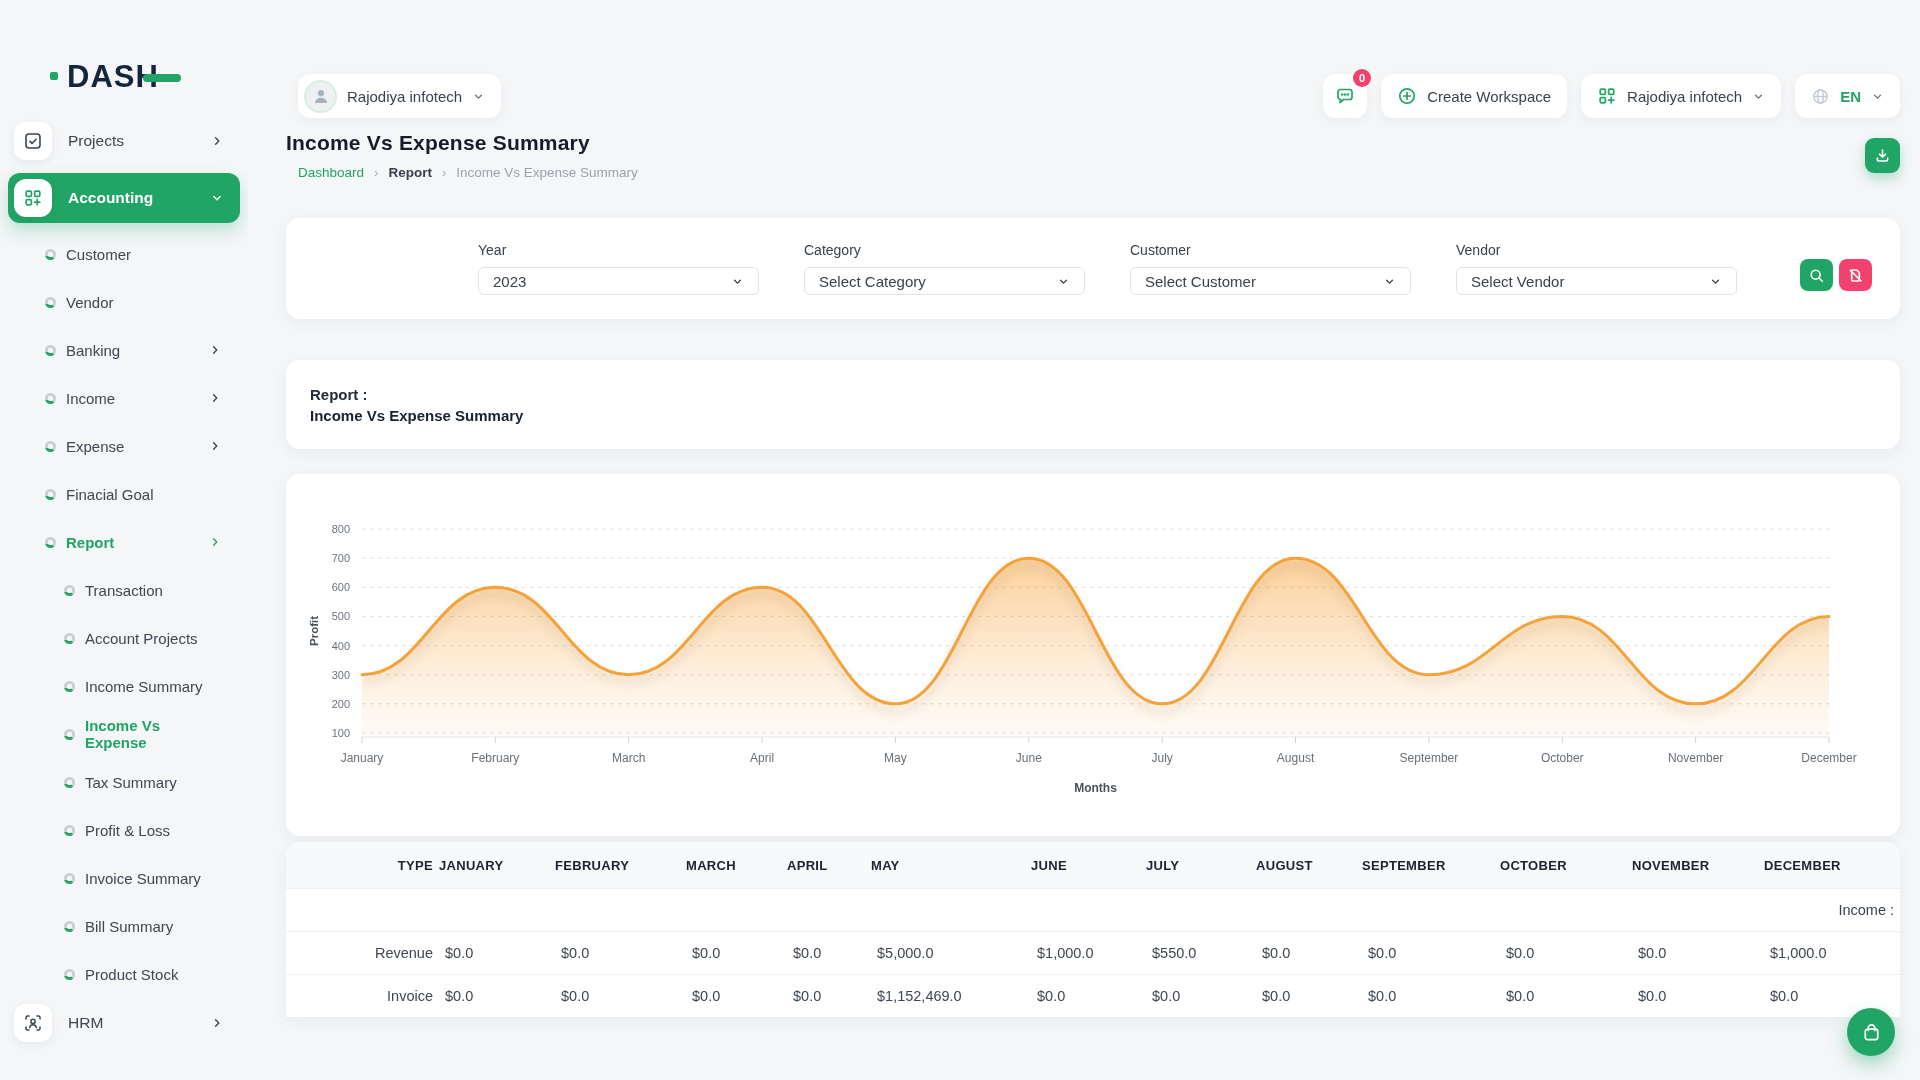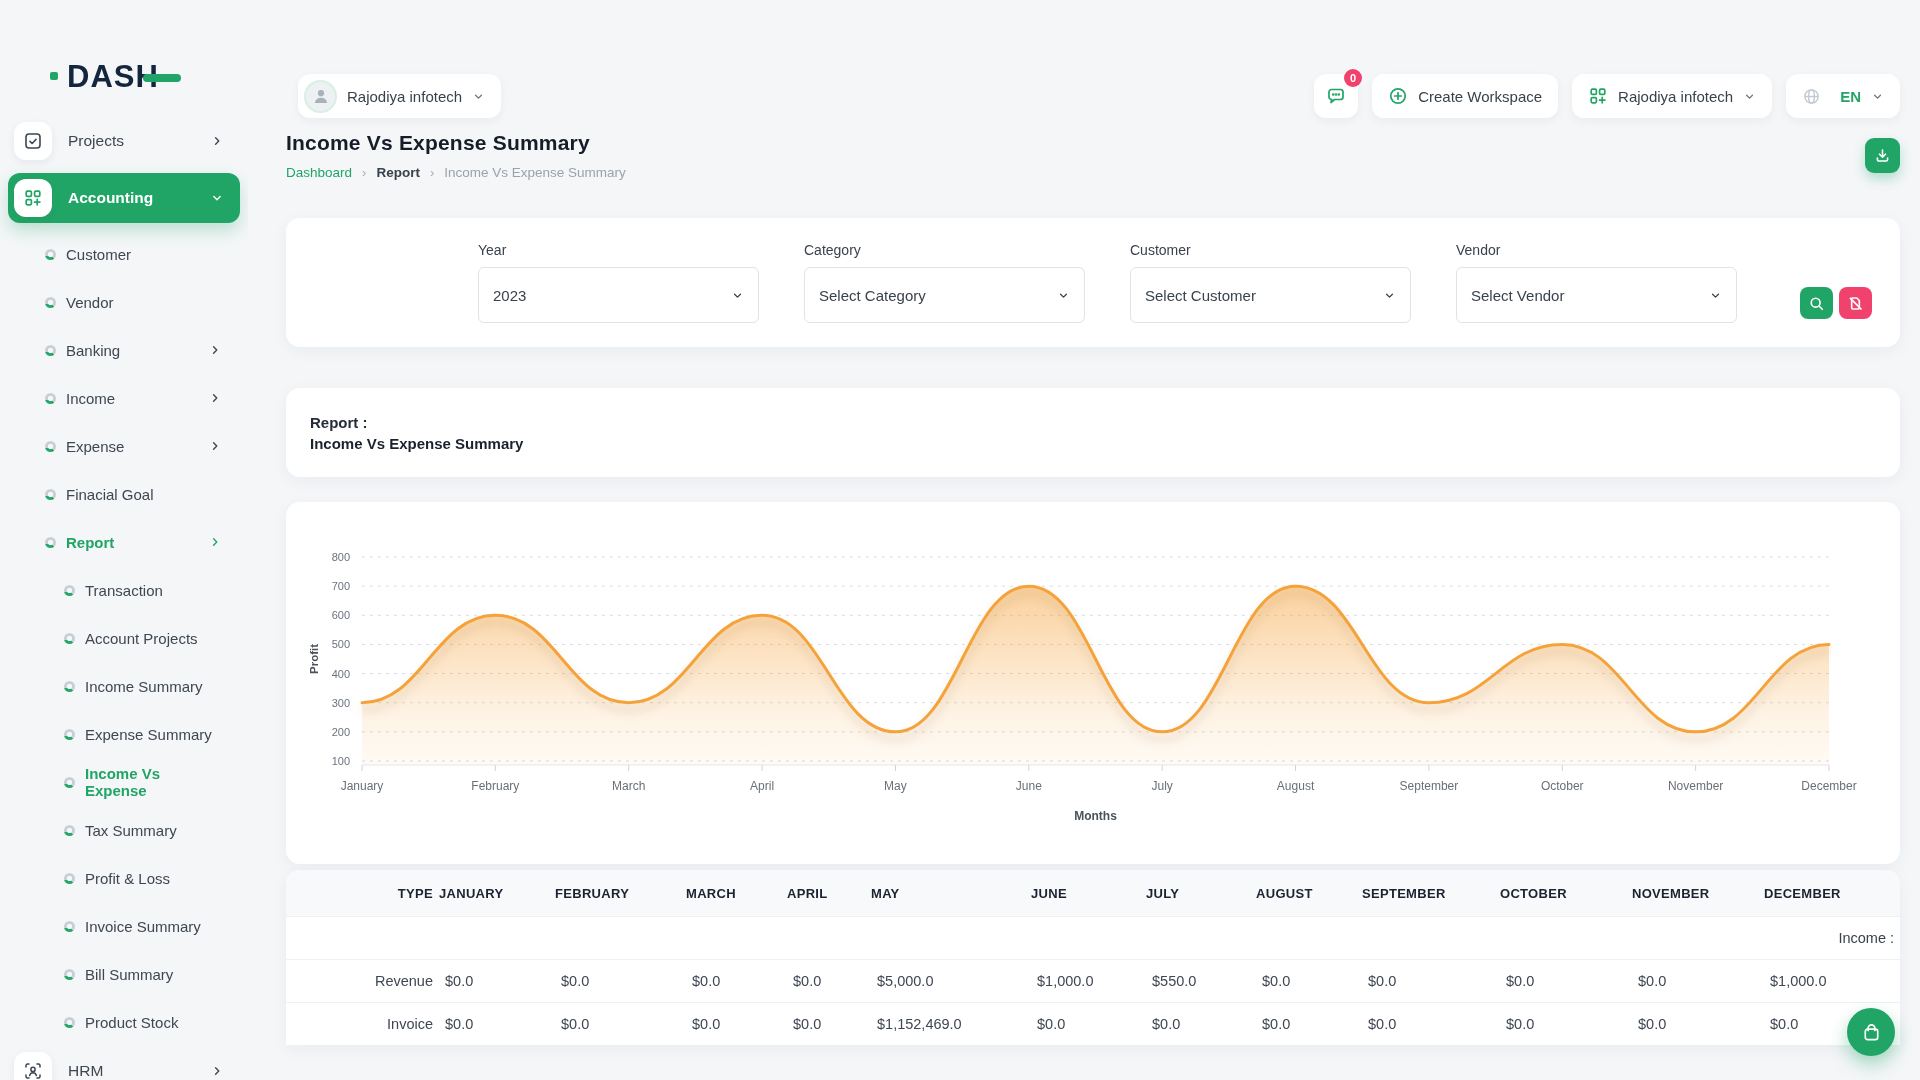--- a/index.html
+++ b/index.html
@@ -47,40 +47,40 @@
     font-size:15px;color:#39424c;box-shadow:0 3px 10px rgba(40,50,60,.05);}
   .workspace-pill{padding-left:6px;font-weight:500;}
   .avatar{width:33px;height:33px;border-radius:50%;background:#eef1f3;border:2px solid #d9efe4;display:flex;align-items:center;justify-content:center;overflow:hidden;}
   .avatar svg{width:20px;height:20px;fill:#a9b1bb;}
   .pill .dd{width:13px;height:13px;stroke:#6b7480;fill:none;stroke-width:2;stroke-linecap:round;stroke-linejoin:round;}
   .icon-pill{width:44px;padding:0;justify-content:center;position:relative;}
   .badge{position:absolute;top:-5px;right:-4px;min-width:18px;height:18px;border-radius:9px;background:var(--pink);
     color:#fff;font-size:11px;font-weight:700;display:flex;align-items:center;justify-content:center;padding:0 4px;}
   .g-ic{width:20px;height:20px;stroke:var(--green);fill:none;stroke-width:1.7;stroke-linecap:round;stroke-linejoin:round;}
   .globe{width:19px;height:19px;stroke:#c3c9d2;fill:none;stroke-width:1.5;}
-  .lang{color:var(--green);font-weight:700;margin-left:9px;}
+  .lang{color:var(--green);font-weight:700;}
 
   .page-head{display:flex;align-items:center;justify-content:space-between;margin-top:13px;}
   h1{font-size:21px;font-weight:700;color:var(--ink);letter-spacing:.2px;}
   .breadcrumb{display:flex;align-items:center;gap:10px;margin-top:10px;font-size:13.5px;}
-  .bc-home{color:var(--green);}
+  .bc-home{color:var(--green);margin-left:12px;}
   .bc-mid{color:#39424c;font-weight:600;}
   .bc-sep{color:#a6adb6;font-size:13px;}
   .bc-last{color:#9aa3ad;}
   .dl-btn{width:35px;height:35px;border-radius:9px;background:var(--green);display:flex;align-items:center;justify-content:center;
     box-shadow:0 6px 12px rgba(33,165,102,.3);}
   .dl-btn svg,.btn-sq svg{width:17px;height:17px;stroke:#fff;fill:none;stroke-width:1.9;stroke-linecap:round;stroke-linejoin:round;}
 
   .card{background:#fff;border-radius:14px;box-shadow:0 4px 16px rgba(45,55,72,.05);}
 
   .filter-card{margin-top:38px;}
   .filter-row{display:flex;align-items:flex-end;gap:45px;padding:24px 28px 24px 192px;}
   .fgroup{display:flex;flex-direction:column;gap:9px;width:281px;}
   .flabel{font-size:14px;color:#39424c;}
-  .select{display:flex;align-items:center;justify-content:space-between;height:56px;border:1px solid var(--border);
+  .select{display:flex;align-items:center;justify-content:space-between;height:28px;border:1px solid var(--border);
     border-radius:6px;background:#fff;padding:0 14px;font-size:15px;color:#39424c;width:100%;}
   .filter-actions{margin-left:auto;display:flex;gap:6px;margin-bottom:4px;}
   .btn-sq{width:33px;height:32px;border-radius:8px;display:flex;align-items:center;justify-content:center;}
   .btn-search{background:var(--green);}
   .btn-reset{background:var(--pink);}
 
   .summary-row{display:flex;gap:28px;margin-top:41px;}
   .sum-card{flex:1;height:89px;display:flex;flex-direction:column;justify-content:center;gap:4px;padding:0 24px;}
   .sum-title{font-size:15px;font-weight:600;color:#242c38;}
   .sum-value{font-size:15px;font-weight:700;color:#1a222d;}
@@ -183,24 +183,20 @@
         <span class="ring"></span>
         <span>Transaction</span>
       </a>
     <a class="nav-sub2">
         <span class="ring"></span>
         <span>Account Projects</span>
       </a>
     <a class="nav-sub2">
         <span class="ring"></span>
         <span>Income Summary</span>
-      </a>
-    <a class="nav-sub2">
-        <span class="ring"></span>
-        <span>Expense Summary</span>
       </a>
     <a class="nav-sub2 active">
         <span class="ring"></span>
         <span>Income Vs Expense</span>
       </a>
     <a class="nav-sub2">
         <span class="ring"></span>
         <span>Tax Summary</span>
       </a>
     <a class="nav-sub2">

